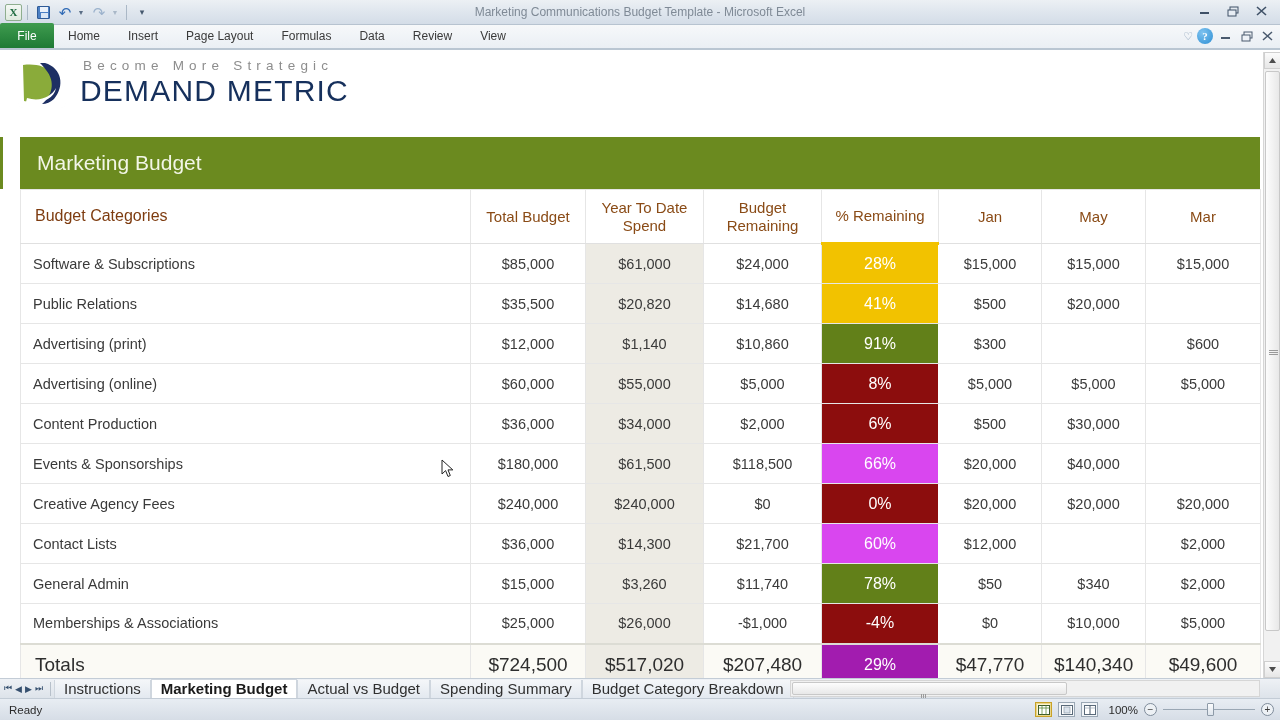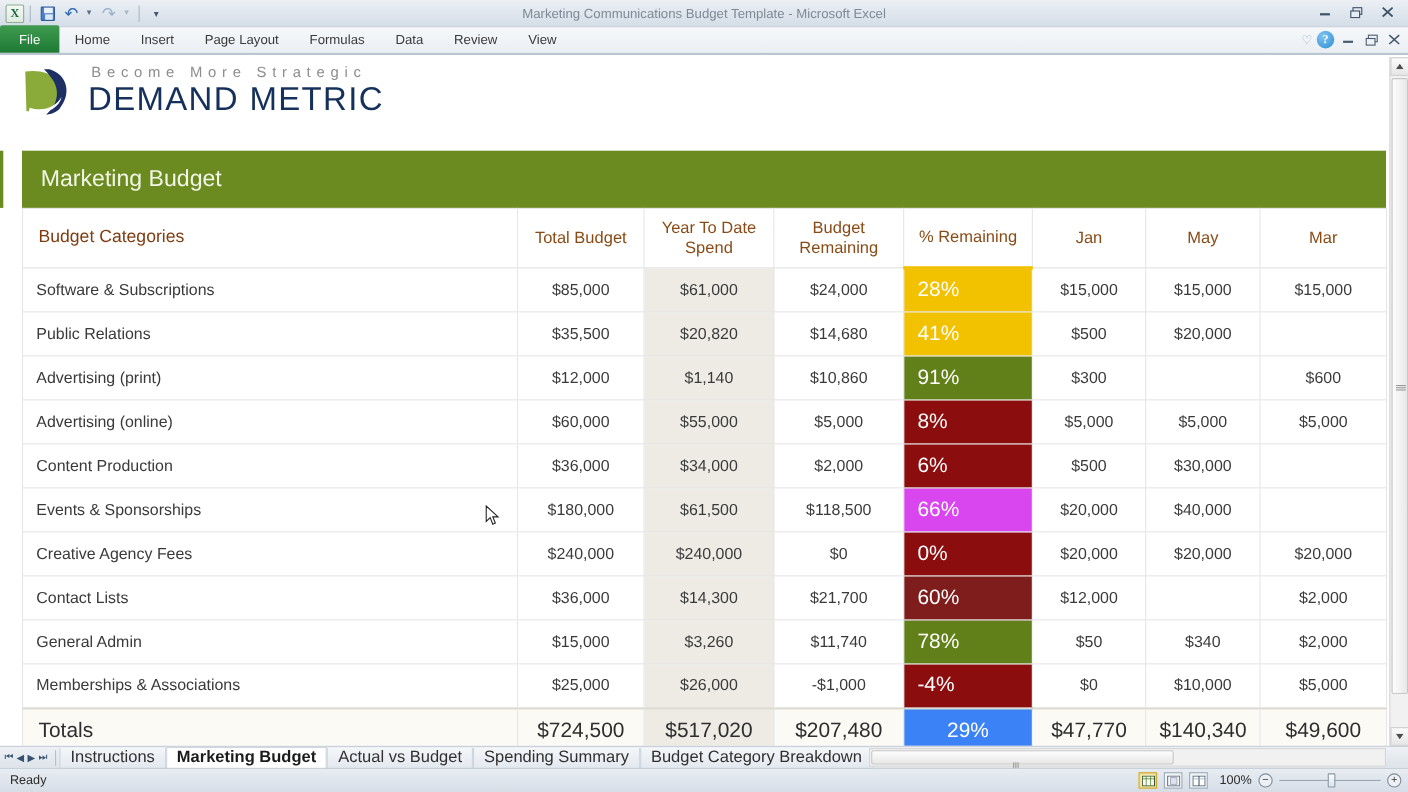--- a/index.html
+++ b/index.html
@@ -146,21 +146,21 @@
     border-bottom: 1px solid #e0e0e0;
   }
   table.budget thead th.hcat {
     text-align: left; font-size: 16px; color: #7e3c10; padding-left: 14px;
   }
   table.budget thead th.hpct { border-bottom: 3px solid #f2c200; }
   table.budget tbody td.cat { text-align:left; }
   table.budget tbody td.num { text-align:center; }
   table.budget tbody td.shade { background:#edebe4; }
   table.budget tbody td.pct {
-    color:#ffffff; font-size:19px; border-left:1px solid #fff; border-right:1px solid #fff;
+    text-align:center; color:#ffffff; font-size:16px; border-left:1px solid #fff; border-right:1px solid #fff;
   }
   tr.totals td {
     height: 42px; font-size: 19px; color:#2e2e2e; background:#fbfaf5; border-top:2px solid #dcdcd4;
   }
   tr.totals td.cat { padding-left:14px; }
   tr.totals td.num { text-align:center; }
   tr.totals td.shade { background:#efece2; }
   tr.totals td.pct { text-align:center; color:#fff; font-size:17px; }
 
   
@@ -440,21 +440,21 @@
             <td class="pct" style="background: rgb(140, 13, 13);">0%</td>
             <td class="num">$20,000</td>
             <td class="num">$20,000</td>
             <td class="num">$20,000</td>
           </tr>
           <tr>
             <td class="cat">Contact Lists</td>
             <td class="num">$36,000</td>
             <td class="num shade">$14,300</td>
             <td class="num">$21,700</td>
-            <td class="pct" style="background: #7f1d1d;">60%</td>
+            <td class="pct" style="background: #d946ef;">60%</td>
             <td class="num">$12,000</td>
             <td class="num"></td>
             <td class="num">$2,000</td>
           </tr>
           <tr>
             <td class="cat">General Admin</td>
             <td class="num">$15,000</td>
             <td class="num shade">$3,260</td>
             <td class="num">$11,740</td>
             <td class="pct" style="background: rgb(98, 128, 25);">78%</td>
@@ -470,21 +470,21 @@
             <td class="pct" style="background: rgb(140, 13, 13);">-4%</td>
             <td class="num">$0</td>
             <td class="num">$10,000</td>
             <td class="num">$5,000</td>
           </tr>
           <tr class="totals">
             <td class="cat">Totals</td>
             <td class="num">$724,500</td>
             <td class="num shade">$517,020</td>
             <td class="num">$207,480</td>
-            <td class="pct" style="background: #3b82f6; margin-left: 16px;">29%</td>
+            <td class="pct" style="background: #a21caf; margin-left: 16px;">29%</td>
             <td class="num">$47,770</td>
             <td class="num">$140,340</td>
             <td class="num">$49,600</td>
           </tr>
         </tbody>
     </table>
 
     <div class="green-marker"></div>
   </div>
 

